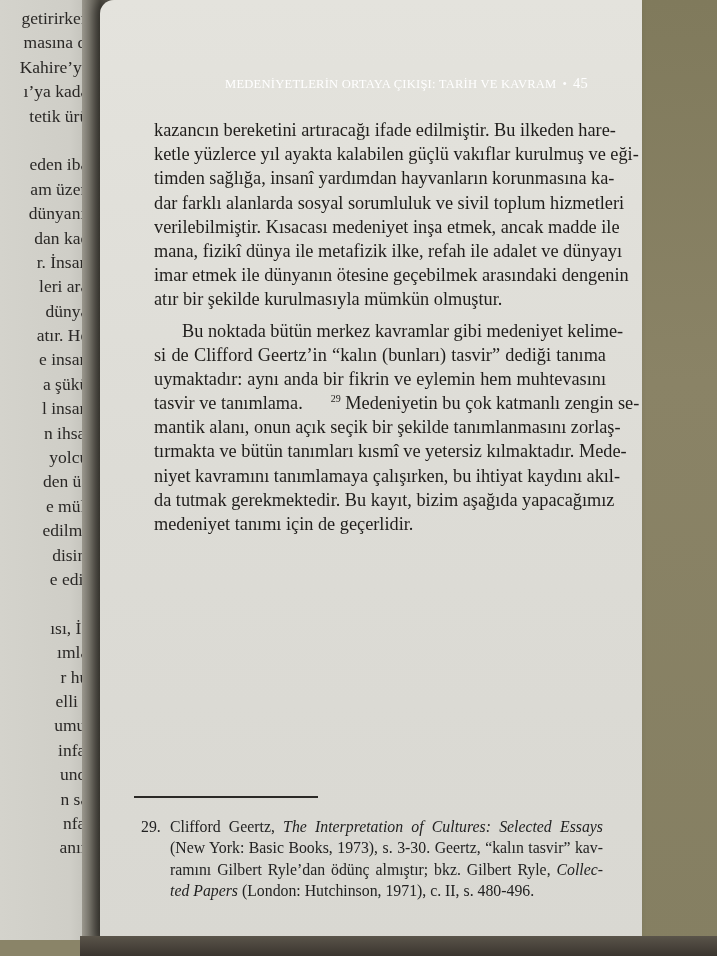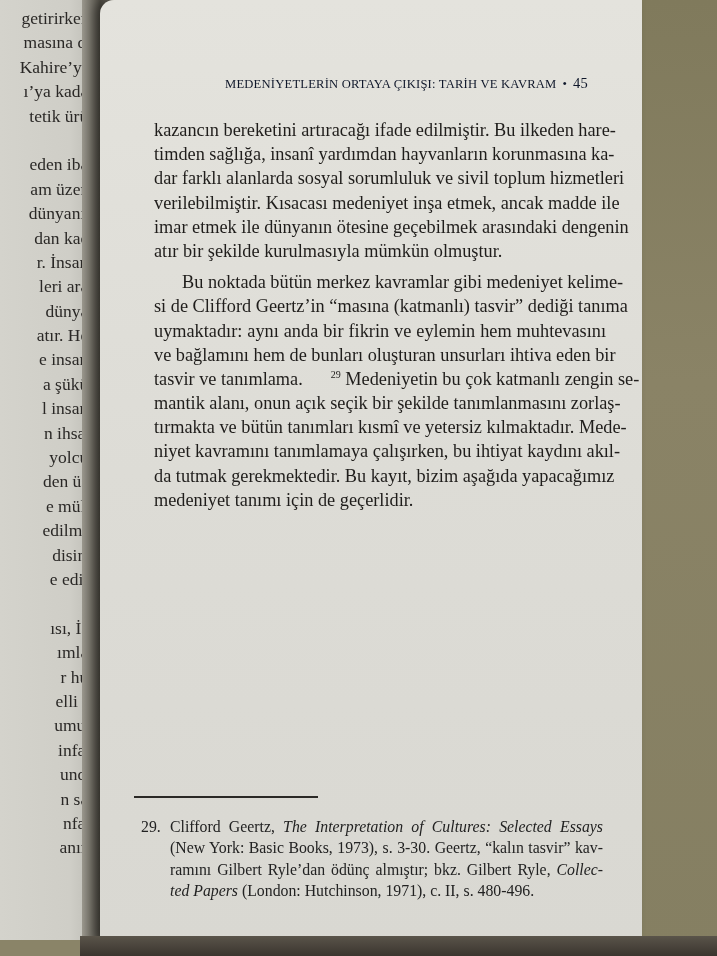--- a/index.html
+++ b/index.html
@@ -32,21 +32,21 @@
       background:linear-gradient(180deg,#e4e3dd 0%,#dddcd6 50%,#d9d8d2 100%);
       border-top-left-radius:14px;
       box-shadow: -6px 0 10px rgba(0,0,0,0.35);
     }
     .bottom-edge {
       position:absolute; left:80px; top:936px; width:640px; height:20px;
       background:linear-gradient(180deg,#5a544a 0%,#3a352e 100%);
     }
     .running-head {
       position:absolute; left:140px; top:75px; width:448px;
-      text-align:right; font-size:12.6px; letter-spacing:0.2px; color:#0f172a;
+      text-align:right; font-size:12.6px; letter-spacing:0.2px; color:#ffffff;
       white-space:nowrap;
     }
     .running-head .sep { margin:0 6px; }
     .running-head .pno { font-size:14.5px; }
     .body-text {
       position:absolute; left:154px; top:118px; width:452px;
       font-size:18.3px; line-height:24.2px; color:#1f1d1b;
     }
     .body-text .ln { display:block; text-align:justify; text-align-last:justify; white-space:nowrap; height:24.2px; }
     .body-text .ln.last { text-align-last:left; }
@@ -115,31 +115,32 @@
 <div class="right-page"></div>
 <div class="bottom-edge"></div>
 
 <div class="running-head">
   <span>MEDENİYETLERİN ORTAYA ÇIKIŞI: TARİH VE KAVRAM</span><span class="sep">•</span><span class="pno">45</span>
 </div>
 
 <div class="body-text">
   <div class="p1">
     <span class="ln">kazancın bereketini artıracağı ifade edilmiştir. Bu ilkeden hare-</span>
+    <span class="ln">ketle yüzlerce yıl ayakta kalabilen güçlü vakıflar kurulmuş ve eği-</span>
     <span class="ln">timden sağlığa, insanî yardımdan hayvanların korunmasına ka-</span>
     <span class="ln">dar farklı alanlarda sosyal sorumluluk ve sivil toplum hizmetleri</span>
     <span class="ln">verilebilmiştir. Kısacası medeniyet inşa etmek, ancak madde ile</span>
+    <span class="ln">mana, fizikî dünya ile metafizik ilke, refah ile adalet ve dünyayı</span>
     <span class="ln">imar etmek ile dünyanın ötesine geçebilmek arasındaki dengenin</span>
     <span class="ln last">atır bir şekilde kurulmasıyla mümkün olmuştur.</span>
   </div>
   <div class="p2">
     <span class="ln indent">Bu noktada bütün merkez kavramlar gibi medeniyet kelime-</span>
-    <span class="ln">si de Clifford Geertz’in “masına (katmanlı) tasvir” dediği tanıma</span>
+    <span class="ln">si de Clifford Geertz’in “kalın (bunları) tasvir” dediği tanıma</span>
     <span class="ln">uymaktadır: aynı anda bir fikrin ve eylemin hem muhtevasını</span>
-    <span class="ln">ve bağlamını hem de bunları oluşturan unsurları ihtiva eden bir</span>
     <span class="ln"><span>tasvir ve tanımlama.</span><sup>29</sup><span> Medeniyetin bu çok katmanlı zengin se-</span></span>
     <span class="ln">mantik alanı, onun açık seçik bir şekilde tanımlanmasını zorlaş-</span>
     <span class="ln">tırmakta ve bütün tanımları kısmî ve yetersiz kılmaktadır. Mede-</span>
     <span class="ln">niyet kavramını tanımlamaya çalışırken, bu ihtiyat kaydını akıl-</span>
     <span class="ln">da tutmak gerekmektedir. Bu kayıt, bizim aşağıda yapacağımız</span>
     <span class="ln last">medeniyet tanımı için de geçerlidir.</span>
   </div>
 </div>
 
 <div class="fn-rule"></div>

